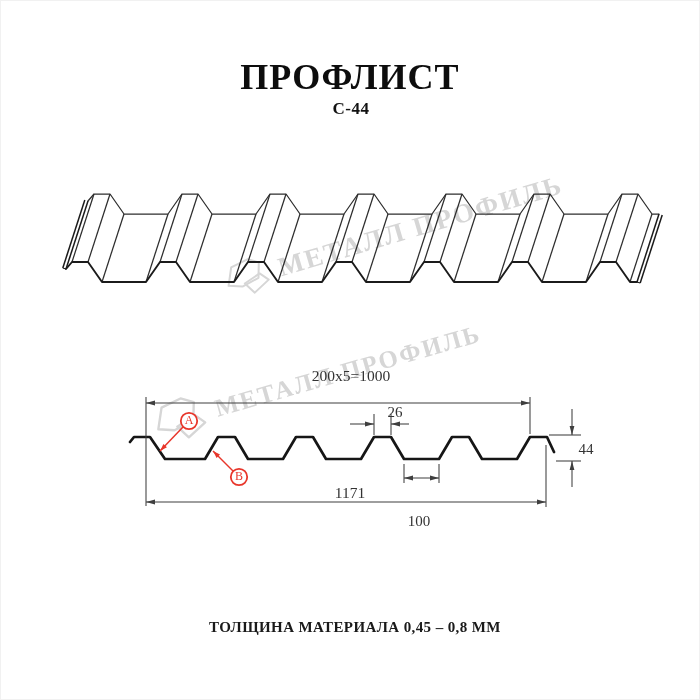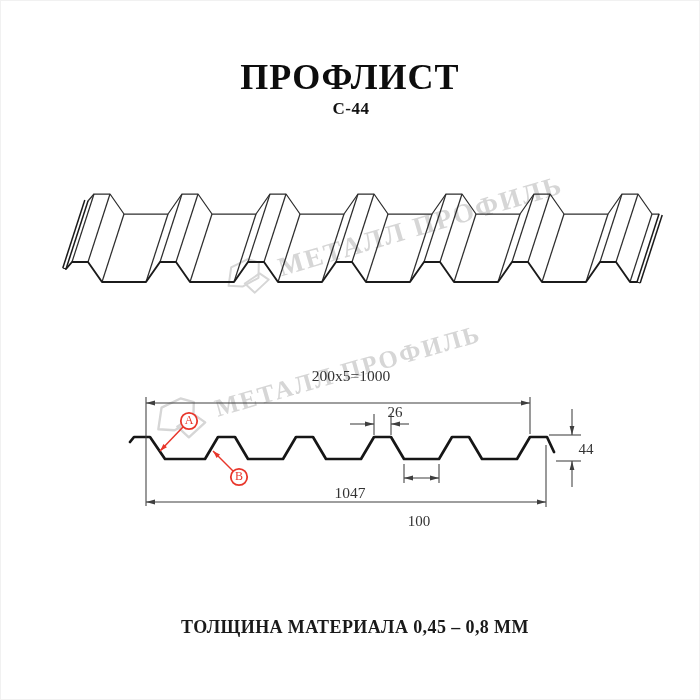--- a/index.html
+++ b/index.html
@@ -11,21 +11,21 @@
   .page-title{
     position:absolute;left:350px;top:77px;transform:translate(-50%,-50%);
     font-size:36px;font-weight:800;letter-spacing:1px;color:#0d0d0d;white-space:nowrap;
   }
   .page-subtitle{
     position:absolute;left:351px;top:109px;transform:translate(-50%,-50%);
     font-size:17px;font-weight:700;letter-spacing:.5px;color:#111;white-space:nowrap;text-align:center;
   }
   .footer-note{
     position:absolute;left:355px;top:627px;transform:translate(-50%,-50%);
-    font-size:18px;font-weight:600;letter-spacing:.4px;color:#1a1a1a;white-space:nowrap;
+    font-size:15px;font-weight:600;letter-spacing:.4px;color:#1a1a1a;white-space:nowrap;
   }
   .watermark{
     position:absolute;display:flex;align-items:center;gap:9px;
     color:var(--wm,#d6d6d6);transform-origin:0 50%;white-space:nowrap;z-index:1;
   }
   .wm-1{left:224px;top:261px;height:46px;transform:rotate(-16.5deg);}
   .wm-2{left:153px;top:404px;height:46px;transform:rotate(-16deg);}
   .wm-1 .wm-text{font-size:27px;font-weight:700;letter-spacing:2px;}
   .wm-2 .wm-text{font-size:25px;font-weight:700;letter-spacing:2px;}
   #art{position:absolute;left:0;top:0;z-index:2;}
@@ -136,20 +136,20 @@
         <line x1="183" y1="427" x2="160" y2="451" stroke="#e8362b" stroke-width="1.5"></line>
         <polygon points="160,451 163.4565185319901,443.92451558986886 166.92206191654415,447.24566133339977" fill="#e8362b"></polygon>
         <line x1="233" y1="471" x2="213" y2="451" stroke="#e8362b" stroke-width="1.5"></line>
         <polygon points="213,451 220.0003571337468,454.60624458405135 216.60624458405138,458.00035713374683" fill="#e8362b"></polygon>
       </g>
   </svg>
 
   <span class="dim" style="left:351px;top:376px;">200x5=1000</span>
   <span class="dim dim-small" style="left:395px;top:412px;">26</span>
   <span class="dim dim-small" style="left:586px;top:449px;text-align:center;">44</span>
-  <span class="dim" style="left:350px;top:493px;">1047</span>
+  <span class="dim" style="left:350px;top:493px;">1171</span>
   <span class="dim dim-small" style="left:419px;top:490px;margin-top:31px;">100</span>
 
   <span class="callout-letter" style="left:189px;top:421px;">A</span>
   <span class="callout-letter" style="left:239px;top:477px;">B</span>
 
   <div class="footer-note">ТОЛЩИНА МАТЕРИАЛА 0,45 – 0,8 ММ</div>
 </div>
 
 </body></html>

